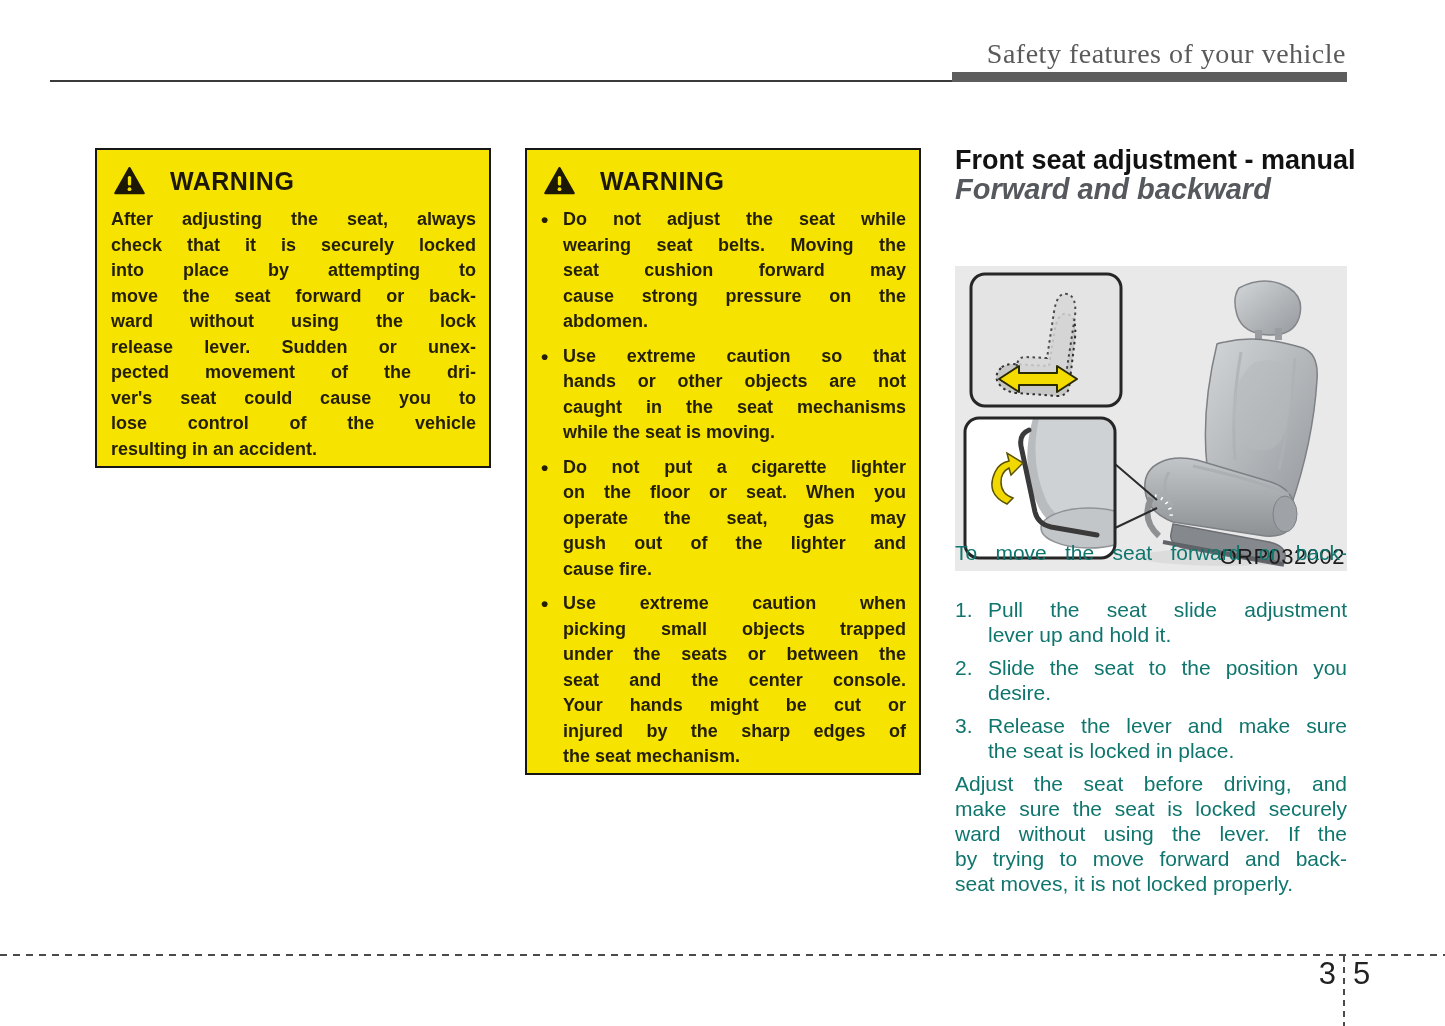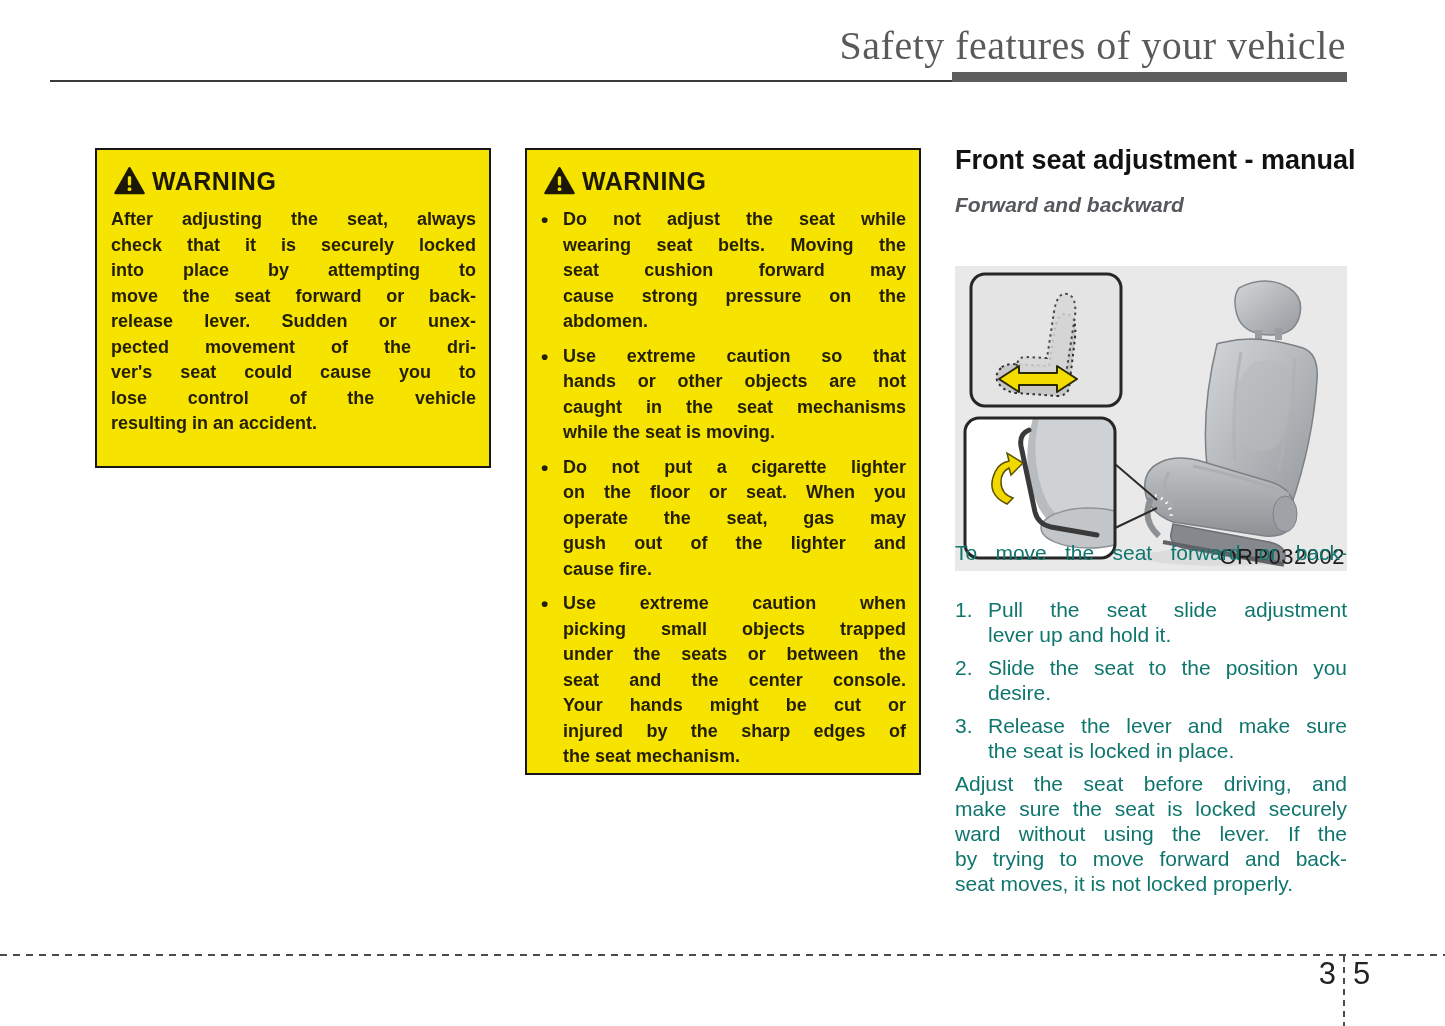--- a/index.html
+++ b/index.html
@@ -3,53 +3,53 @@
 <meta charset="utf-8">
 <style>
   html,body { margin:0; padding:0; }
   body {
     width:1445px; height:1026px; position:relative; overflow:hidden;
     background:#ffffff; font-family:"Liberation Sans", sans-serif;
   }
 
   
   .page-title {
-    position:absolute; top:22px; right:99px;
-    font-family:"Liberation Serif", serif; font-size:40px; color:#5a5a5a;
+    position:absolute; top:38px; right:99px;
+    font-family:"Liberation Serif", serif; font-size:28px; color:#5a5a5a;
     letter-spacing:0.5px; white-space:nowrap;
   }
   .rule-thin  { position:absolute; left:50px;  top:80px; width:902px; height:2px;  background:#3a3a3a; }
   .rule-thick { position:absolute; left:952px; top:72px; width:395px; height:10px; background:#5d5d5d; }
 
   
   .warnbox {
     position:absolute; box-sizing:border-box;
     background:#f6e400; border:2px solid #161616; padding:14px 13px 0 14px;
   }
   #wb1 { left:95px;  top:148px; width:396px; height:320px; }
   #wb2 { left:525px; top:148px; width:396px; height:627px; }
 
-  .warnhead { display:flex; align-items:center; gap:7px; height:30px; margin:2px 0 11px 3px; }
+  .warnhead { display:flex; align-items:center; gap:25px; height:30px; margin:2px 0 11px 3px; }
   .warnhead svg { display:block; width:31px; height:28px; }
   .wlabel { font-size:25px; font-weight:bold; color:#1d1805; letter-spacing:0.5px; }
 
   .wline { font-size:18px; font-weight:bold; color:#241e05; line-height:25.5px; }
   .j { text-align:justify; text-align-last:justify; }
 
   .bullet-item { display:flex; margin-bottom:9px; }
   .bullet-glyph { width:22px; flex:0 0 22px; font-size:21px; font-weight:bold; color:#241e05; line-height:25.5px; }
   .bullet-text { flex:1; min-width:0; }
 
   
   #col3 { position:absolute; left:955px; top:145px; width:392px; height:770px; }
   .sec-heading {
     position:absolute; top:0; left:0; font-size:27px; font-weight:bold; color:#121212; white-space:nowrap;
   }
   .sec-subheading {
-    position:absolute; top:48px; left:0; font-size:21px; font-weight:bold; font-style:italic; color:#55585c;
+    position:absolute; top:28px; left:0; font-size:29px; font-weight:bold; font-style:italic; color:#55585c;
   }
   .figure { position:absolute; top:77px; left:0; width:392px; height:305px; background:#e9e9e9;margin-top:44px; }
   .figure svg { display:block; width:392px; height:305px; }
   .figure-code { position:absolute; right:2px; bottom:1px; font-size:22px; color:#1b1b1b; letter-spacing:0.5px; }
 
   .rline { font-size:21px; color:#0f766e; line-height:25px; }
   .intro   { position:absolute; top:395px; left:0; width:392px; }
   .closing { position:absolute; top:626px; left:0; width:392px; }
   .step { position:absolute; left:0; width:392px; display:flex; }
   #step1 { top:452px; } #step2 { top:510px; } #step3 { top:568px; }
@@ -83,20 +83,21 @@
         <rect x="10.7" y="7" width="2.6" height="7.6" rx="1.2" fill="#f6e400"></rect>
         <circle cx="12" cy="17.4" r="1.5" fill="#f6e400"></circle>
       </svg>
     </span>
     <span class="wlabel">WARNING</span>
   </div>
   <div class="wline j">After adjusting the seat, always</div>
   <div class="wline j">check that it is securely locked</div>
   <div class="wline j">into place by attempting to</div>
   <div class="wline j">move the seat forward or back-</div>
+  <div class="wline j">ward without using the lock</div>
   <div class="wline j">release lever. Sudden or unex-</div>
   <div class="wline j">pected movement of the dri-</div>
   <div class="wline j">ver's seat could cause you to</div>
   <div class="wline j">lose control of the vehicle</div>
   <div class="wline">resulting in an accident.</div>
 </div>
 
 <div class="warnbox" id="wb2">
   <div class="warnhead">
     <span>

